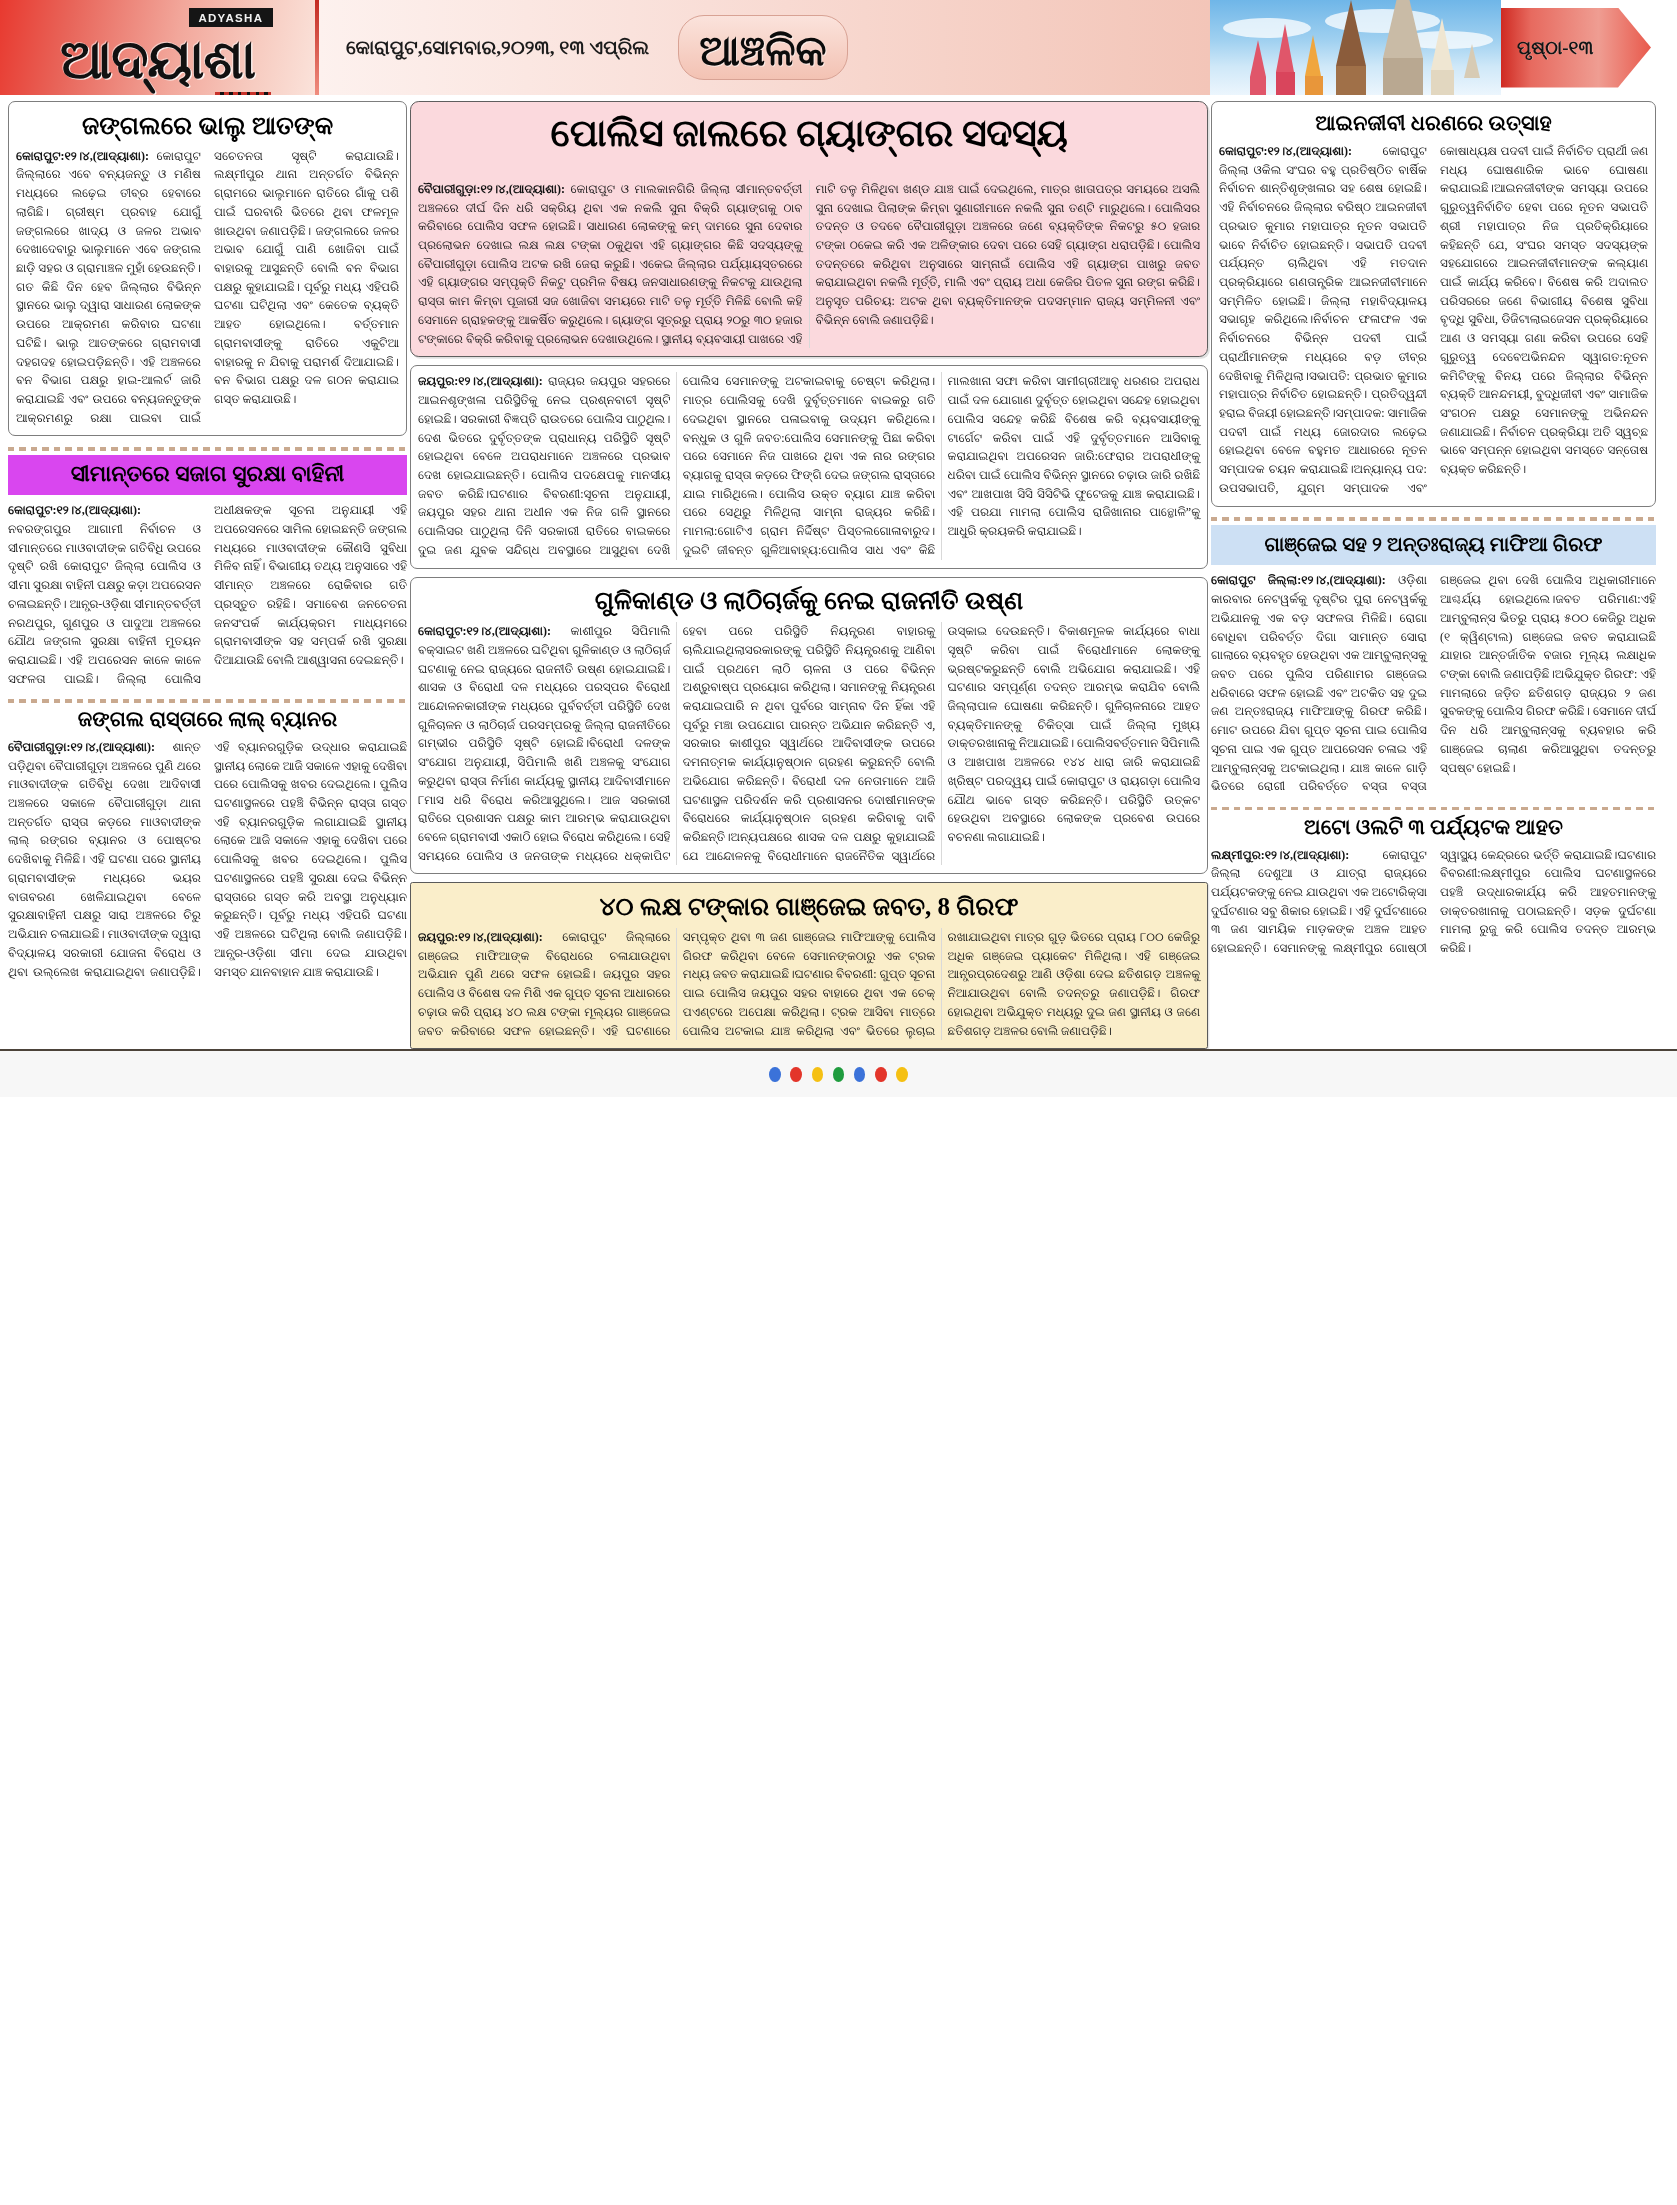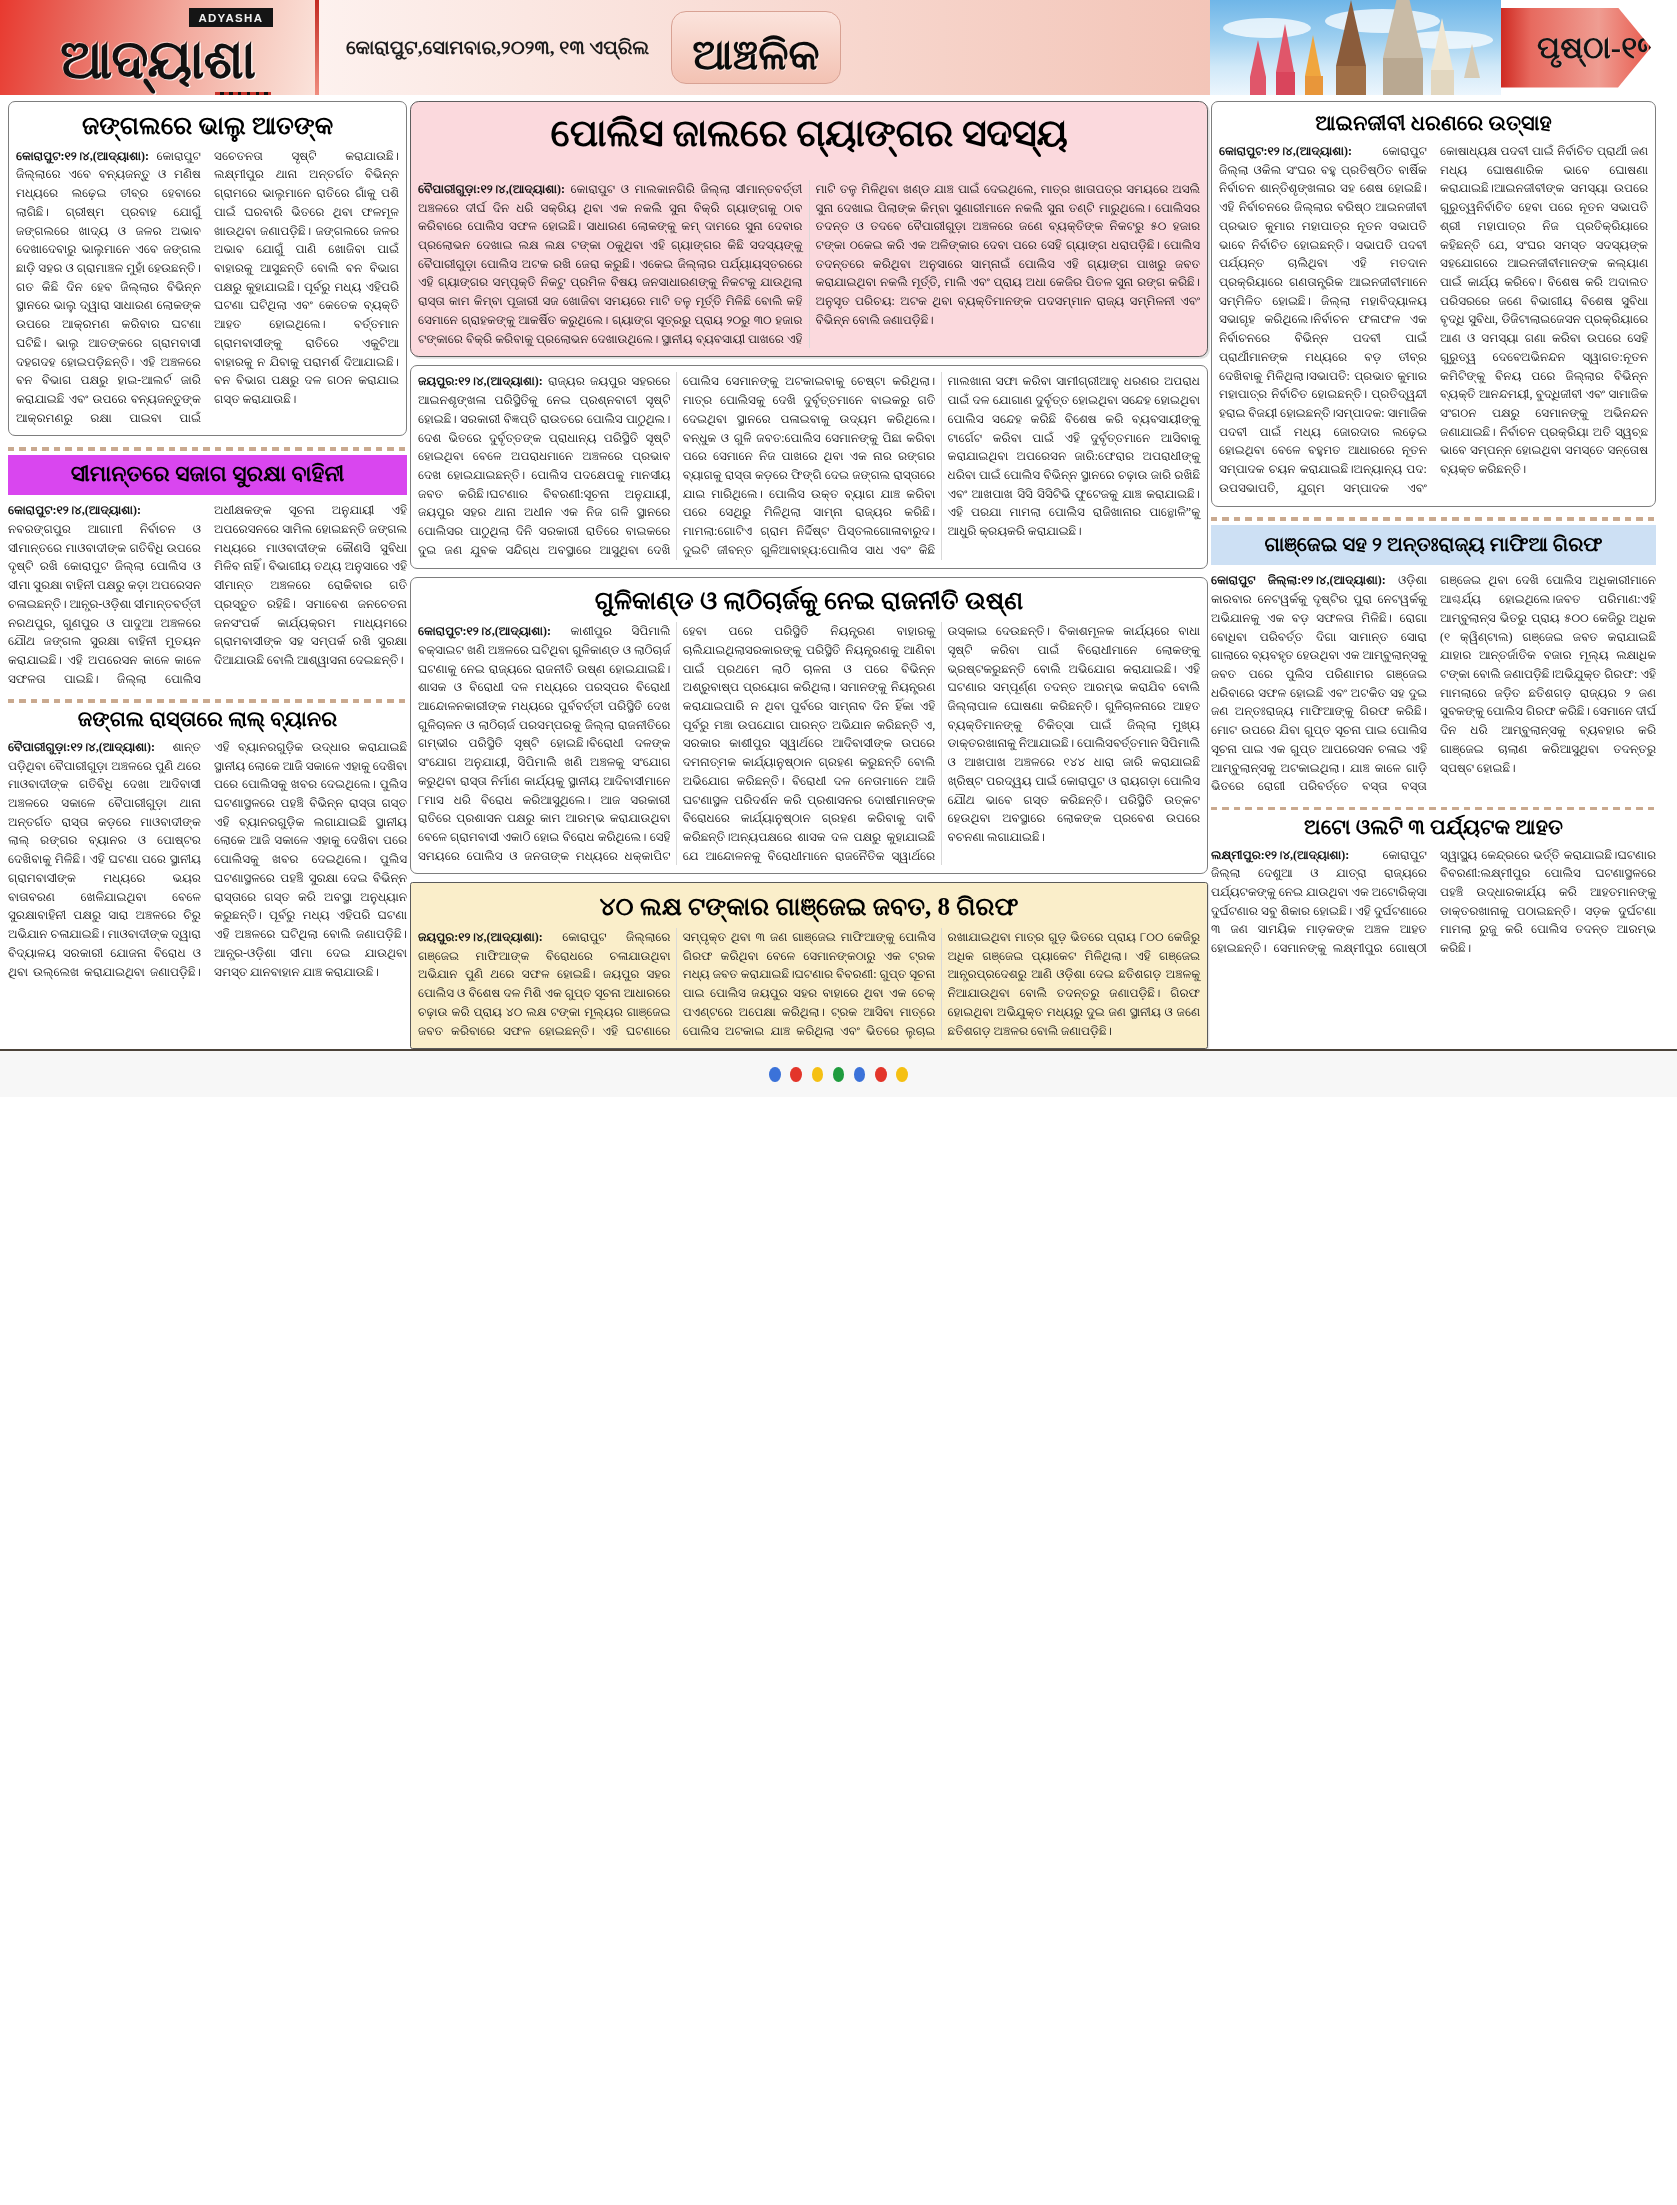--- a/index.html
+++ b/index.html
@@ -49,24 +49,24 @@
   .date-title{
     flex:1 1 auto;position:relative;
     background:linear-gradient(90deg,#fdf1ee 0%,#fae2dc 35%,#f6d2c8 70%,#f3c5b8 100%);
     display:flex;align-items:center;
   }
   .dateline-top{
     font-size:19.4px;color:#1b1b1b;font-weight:bold;
     margin-left:26.5px;white-space:nowrap;
   }
   .section-chip{
-    margin-left:22px;
+    margin-left:29px;
     background:linear-gradient(180deg,#fbe3dc,#f3c2b3);
-    border:0.9px solid #d8a294;border-radius:15px;
-    padding:22px 20px 7px 20px;
+    border:0.9px solid #d8a294;border-radius:26px;
+    padding:14px 20px 7px 20px;
   }
   .section-title{
     font-size:42px;font-weight:bold;color:#0b0b0b;line-height:1;
     text-shadow:0.9px 0.9px 0 rgba(255,255,255,.6);
   }
   .temple-strip{
     flex:0 0 291px;position:relative;overflow:hidden;
     background:linear-gradient(180deg,#6fb6e8 0%,#9fd0f0 42%,#cfe8f8 70%,#ecf6fd 100%);
   }
   .temple-strip .cloud{
@@ -79,21 +79,21 @@
     flex:0 0 176px;position:relative;
     background:#ffffff;display:flex;align-items:center;
   }
   .pg-shape{
     position:relative;height:80px;width:150px;
     background:linear-gradient(90deg,#cf2a22 0%,#e76a5f 20%,#ef9d92 65%,#e8594c 100%);
     clip-path:polygon(0 0,78% 0,100% 50%,78% 100%,0 100%);
     display:flex;align-items:center;
   }
   .pg-text{
-    font-size:31px;font-weight:bold;color:#141414;margin-left:36px;
+    font-size:19px;font-weight:bold;color:#141414;margin-left:16px;
     text-shadow:0.4px 0.4px 0 rgba(255,255,255,.55);
   }
 
   
   .body-grid{
     display:flex;align-items:flex-start;
     padding:6.2px 8px 0 8px;gap:3px;
     box-sizing:border-box;width:1677px;
   }
   .col{display:flex;flex-direction:column;gap:8px;}

